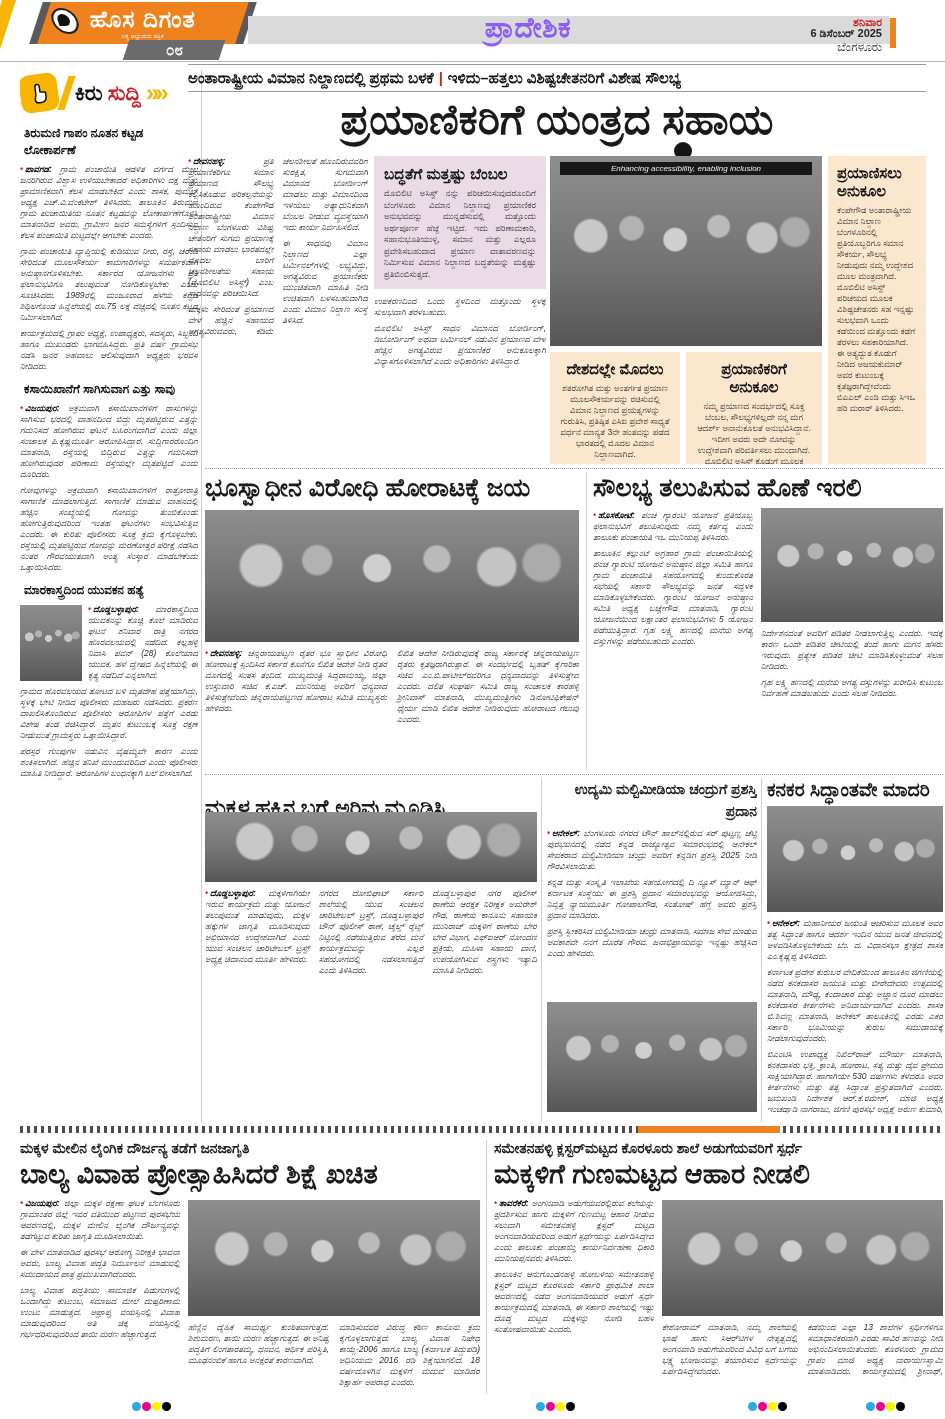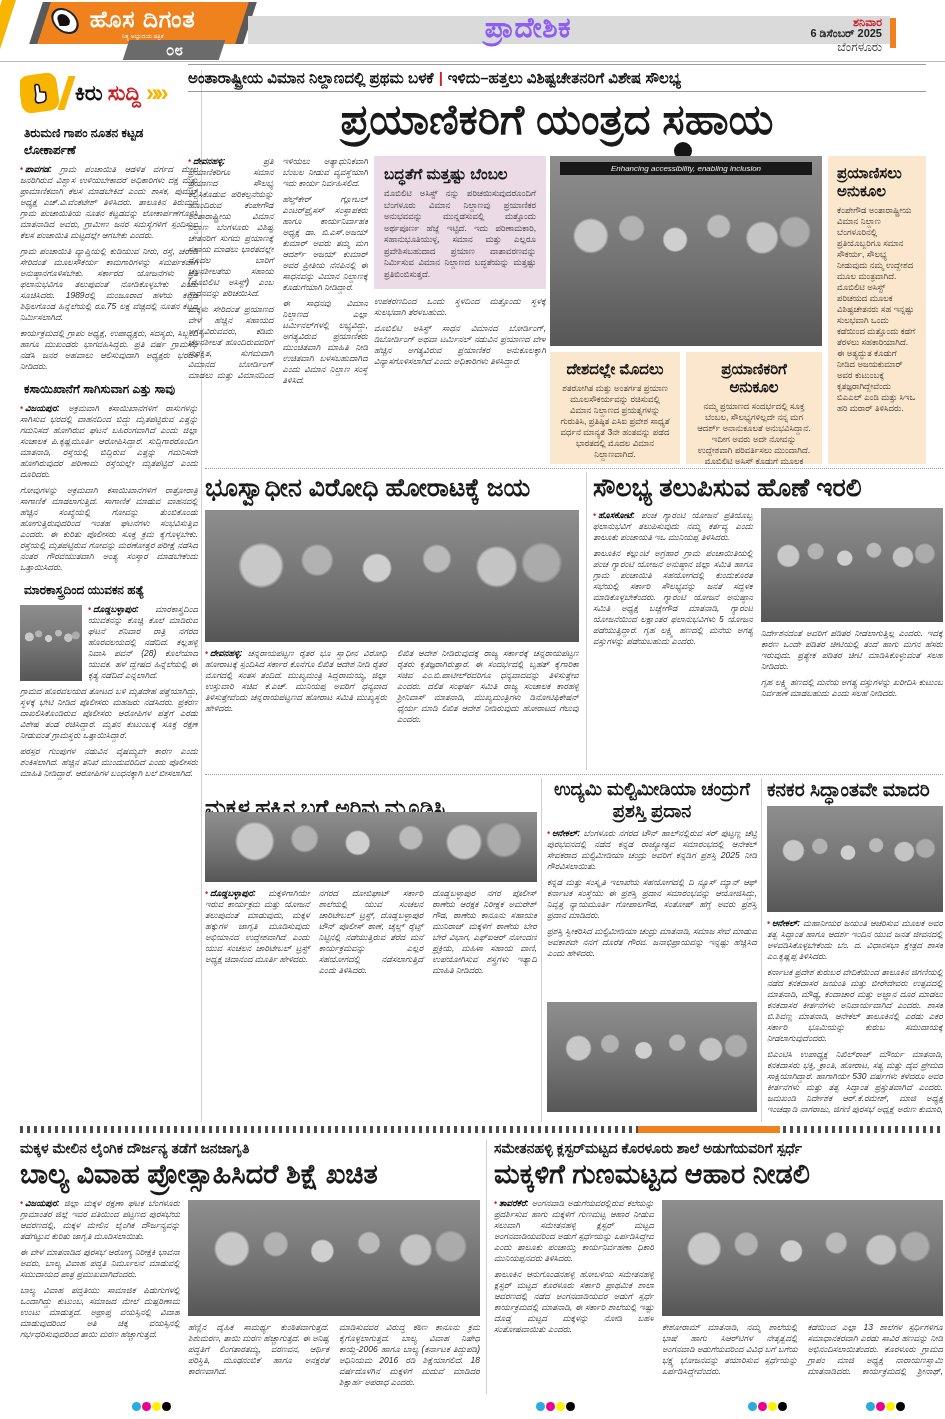--- a/index.html
+++ b/index.html
@@ -73,21 +73,21 @@
   .l-side .box-body{text-align:left;}
   
   .row-head{font-size:25px;font-weight:900;line-height:30px;}
   #row2{position:absolute;left:205px;top:472px;width:738px;height:300px;overflow:hidden;}
   .r2-photoL{position:absolute;left:0;top:38px;width:374px;height:132px;}
   .r2-bodyL{position:absolute;left:0;top:176px;width:374px;height:122px;column-count:2;column-gap:10px;overflow:hidden;}
   .r2-colR{position:absolute;left:388px;top:38px;width:160px;height:260px;overflow:hidden;}
   .r2-photoR{position:absolute;left:556px;top:36px;width:182px;height:114px;}
   .r2-underR{position:absolute;left:556px;top:156px;width:182px;height:142px;overflow:hidden;}
   #row3{position:absolute;left:205px;top:778px;width:738px;height:346px;overflow:hidden;}
-  .r3-headM{font-size:18px;font-weight:900;text-align:center;line-height:22px;}
+  .r3-headM{font-size:14px;font-weight:900;text-align:right;line-height:22px;}
   .r3-photoL{position:absolute;left:0;top:34px;width:332px;height:70px;}
   .r3-bodyL{position:absolute;left:0;top:110px;width:332px;height:234px;column-count:3;column-gap:9px;overflow:hidden;}
   .r3-mid{position:absolute;left:342px;top:0;width:210px;height:346px;overflow:hidden;}
   .r3-photoM{position:absolute;left:342px;top:224px;width:210px;height:110px;}
   .r3-right{position:absolute;left:562px;top:0;width:176px;height:346px;overflow:hidden;}
   .r3-photoR{margin-top:4px;width:176px;height:106px;}
   
   #bottom{position:absolute;left:20px;top:1126px;width:923px;height:272px;overflow:hidden;}
   .stripes{position:absolute;left:0;top:0;width:923px;height:7px;
     background:repeating-linear-gradient(90deg,#4c4c4c 0 3px,#fff 3px 7px);}
@@ -175,21 +175,20 @@
   <div id="lead">
     <div class="lead-kicker kicker">
       <span>ಅಂತಾರಾಷ್ಟ್ರೀಯ ವಿಮಾನ ನಿಲ್ದಾಣದಲ್ಲಿ ಪ್ರಥಮ ಬಳಕೆ</span><span class="ksep">|</span><span>ಇಳಿದು–ಹತ್ತಲು ವಿಶಿಷ್ಟಚೇತನರಿಗೆ ವಿಶೇಷ ಸೌಲಭ್ಯ</span>
     </div>
     <div class="lead-head">ಪ್ರಯಾಣಿಕರಿಗೆ ಯಂತ್ರದ ಸಹಾಯ</div>
 
     <div class="l-cols small">
       <p><span class="bullet">•</span><span class="dateline">ದೇವನಹಳ್ಳಿ:</span> <span>ಪ್ರತಿ ಪ್ರಯಾಣಿಕರಿಗೂ ಸಮಾನ ಪ್ರಯಾಣದ ಸೌಲಭ್ಯ ಕಲ್ಪಿಸಿಕೊಡುವ ಪರಿಕಲ್ಪನೆಯನ್ನು ಹೊಂದಿರುವ ಕೆಂಪೇಗೌಡ ಅಂತಾರಾಷ್ಟ್ರೀಯ ವಿಮಾನ ನಿಲ್ದಾಣ ಬೆಂಗಳೂರು ವಿಶಿಷ್ಟ ಚೇತನರಿಗೆ ಸುಗಮ ಪ್ರಯಾಣಕ್ಕೆ ಸಹಾಯ ಮಾಡಲು ಭಾರತದಲ್ಲೇ ಮೊದಲ ಬಾರಿಗೆ ಚಲನಶೀಲತೆಯ ಸಹಾಯ (ಮೊಬಿಲಿಟಿ ಅಸಿಸ್ಟ್) ಎಂಬ ಸಾಧನವನ್ನು ಪರಿಚಯಿಸಿದೆ.</span></p>
       <div>
           <p>ಮಕ್ಕಳು ಸೇರಿದಂತೆ ಪ್ರಯಾಣದ ವೇಳೆ ಹೆಚ್ಚಿನ ಸಹಾಯದ ಅಗತ್ಯವಿರುವವರು, ಕಡಿಮೆ ಚಲನಶೀಲತೆ ಹೊಂದಿರುವವರಿಗೆ ಸುರಕ್ಷಿತ, ಸುಗಮವಾಗಿ ವಿಮಾನದ ಬೋರ್ಡಿಂಗ್ ಮಾಡಲು ಮತ್ತು ವಿಮಾನದಿಂದ ಇಳಿಯಲು ಅತ್ಯಾಧುನಿಕವಾಗಿ ಬೆಂಬಲ ನೀಡುವ ವ್ಯವಸ್ಥೆಯಾಗಿ ಇದು ಕಾರ್ಯ ನಿರ್ವಹಿಸಲಿದೆ.</p>
-          <p>ಹೆಲ್ತ್‌ಕೇರ್ ಗ್ಲೋಬಲ್ ಎಂಟರ್‌ಪ್ರೈಸಸ್ ಸಂಸ್ಥಾಪಕರು ಹಾಗೂ ಕಾರ್ಯನಿರ್ವಾಹಕ ಅಧ್ಯಕ್ಷ ಡಾ. ಬಿ.ಎಸ್.ಅಜಯ್ ಕುಮಾರ್ ಅವರು ತಮ್ಮ ಮಗ ಆದರ್ಶ್ ಅಜಯ್ ಕುಮಾರ್ ಅವರ ಪ್ರೀತಿಯ ನೆನಪಿನಲ್ಲಿ ಈ ಸಾಧನವನ್ನು ವಿಮಾನ ನಿಲ್ದಾಣಕ್ಕೆ ಕೊಡುಗೆಯಾಗಿ ನೀಡಿದ್ದಾರೆ.</p>
           <p>ಈ ಸಾಧನವು ವಿಮಾನ ನಿಲ್ದಾಣದ ಎಲ್ಲಾ ಟರ್ಮಿನಲ್‌ಗಳಲ್ಲಿ ಲಭ್ಯವಿದ್ದು, ಅಗತ್ಯವಿರುವ ಪ್ರಯಾಣಿಕರು ಮುಂಚಿತವಾಗಿ ಮಾಹಿತಿ ನೀಡಿ ಉಚಿತವಾಗಿ ಬಳಸಬಹುದಾಗಿದೆ ಎಂದು ವಿಮಾನ ನಿಲ್ದಾಣ ಸಂಸ್ಥೆ ತಿಳಿಸಿದೆ.</p>
         </div>
     </div>
 
     <div class="l-mid">
       <div class="quote-box">
         <div class="quote-title">ಬದ್ಧತೆಗೆ ಮತ್ತಷ್ಟು ಬೆಂಬಲ</div>
         <div class="quote-body">ಮೊಬಿಲಿಟಿ ಅಸಿಸ್ಟ್ ನನ್ನು ಪರಿಚಯಿಸುವುದರೊಂದಿಗೆ ಬೆಂಗಳೂರು ವಿಮಾನ ನಿಲ್ದಾಣವು ಪ್ರಯಾಣಿಕರ ಅನುಭವವನ್ನು ಮುನ್ನಡೆಸುವಲ್ಲಿ ಮತ್ತೊಂದು ಅರ್ಥಪೂರ್ಣ ಹೆಜ್ಜೆ ಇಟ್ಟಿದೆ. ಇದು ಪರಿಣಾಮಕಾರಿ, ಸಹಾನುಭೂತಿಯುಳ್ಳ, ಸಮಾನ ಮತ್ತು ಎಲ್ಲರೂ ಪ್ರವೇಶಿಸಬಹುದಾದ ಪ್ರಯಾಣ ವಾತಾವರಣವನ್ನು ನಿರ್ಮಿಸುವ ವಿಮಾನ ನಿಲ್ದಾಣದ ಬದ್ಧತೆಯನ್ನು ಮತ್ತಷ್ಟು ಪ್ರತಿಬಿಂಬಿಸುತ್ತದೆ.</div>
       </div>
       <div class="small">
@@ -298,21 +297,21 @@
     <div class="b-col small" style="left:0;width:160px;">
       <p><span class="bullet">•</span><span class="dateline">ವಿಜಯಪುರ:</span> <span>ಜಿಲ್ಲಾ ಮಕ್ಕಳ ರಕ್ಷಣಾ ಘಟಕ ಬೆಂಗಳೂರು ಗ್ರಾಮಾಂತರ ಜಿಲ್ಲೆ ಇವರ ವತಿಯಿಂದ ಪಟ್ಟಣದ ಪುರಸಭೆಯ ಆವರಣದಲ್ಲಿ, ಮಕ್ಕಳ ಮೇಲಿನ ಲೈಂಗಿಕ ದೌರ್ಜನ್ಯವನ್ನು ತಡೆಗಟ್ಟುವ ಕುರಿತು ಜಾಗೃತಿ ಮೂಡಿಸಲಾಯಿತು.</span></p>
       <div>
           <p>ಈ ವೇಳೆ ಮಾತನಾಡಿದ ಪುರಸಭೆ ಆರೋಗ್ಯ ನಿರೀಕ್ಷಕಿ ಭಾವನಾ ಅವರು, ಬಾಲ್ಯ ವಿವಾಹ ಪದ್ಧತಿ ನಿರ್ಮೂಲನೆ ಮಾಡುವಲ್ಲಿ ಸಮುದಾಯದ ಪಾತ್ರ ಪ್ರಮುಖವಾಗಿದೆಂದರು.</p>
           <p>ಬಾಲ್ಯ ವಿವಾಹ ಪದ್ಧತಿಯು ಸಾಮಾಜಿಕ ಪಿಡುಗುಗಳಲ್ಲಿ ಒಂದಾಗಿದ್ದು ಕುಟುಂಬ, ಸಮಾಜದ ಮೇಲೆ ದುಷ್ಪರಿಣಾಮ ಉಂಟು ಮಾಡುತ್ತದೆ. ಅಪ್ರಾಪ್ತ ವಯಸ್ಸಿನಲ್ಲಿ ವಿವಾಹ ಮಾಡುವುದರಿಂದ ಅತಿ ಚಿಕ್ಕ ವಯಸ್ಸಿನಲ್ಲಿ ಗರ್ಭಧರಿಸುವುದರಿಂದ ತಾಯಿ ಮರಣ ಹೆಚ್ಚಾಗುತ್ತದೆ.</p>
         </div>
     </div>
     <div class="b-photo photo" style="left:168px;width:292px;"></div>
     <div class="b-under small" style="left:168px;width:292px;">
       <div>
-          <p>ಹೆಣ್ಣಿನ ದೈಹಿಕ ಸಾಮರ್ಥ್ಯ ಕುಂಠಿತವಾಗುತ್ತದೆ. ಶಿಶುಮರಣ, ತಾಯಿ ಮರಣ ಹೆಚ್ಚಾಗುತ್ತದೆ. ಈ ಅನಿಷ್ಟ ಪದ್ಧತಿಗೆ ಲಿಂಗತಾರತಮ್ಯ, ವರಣವನ, ಆರ್ಥಿಕ ಪರಿಸ್ಥಿತಿ, ಮೂಢನಂಬಿಕೆ ಹಾಗೂ ಅನಕ್ಷರತೆ ಕಾರಣವಾಗಿದೆ.</p>
+          <p>ಹೆಣ್ಣಿನ ದೈಹಿಕ ಸಾಮರ್ಥ್ಯ ಕುಂಠಿತವಾಗುತ್ತದೆ. ಶಿಶುಮರಣ, ತಾಯಿ ಮರಣ ಹೆಚ್ಚಾಗುತ್ತದೆ. ಈ ಅನಿಷ್ಟ ಪದ್ಧತಿಗೆ ಲಿಂಗತಾರತಮ್ಯ, ಧನವನ, ಆರ್ಥಿಕ ಪರಿಸ್ಥಿತಿ, ಮೂಢನಂಬಿಕೆ ಹಾಗೂ ಅನಕ್ಷರತೆ ಕಾರಣವಾಗಿದೆ.</p>
           <p>ಮಾಡಿಸುವವರ ವಿರುದ್ಧ ಕಠಿಣ ಕಾನೂನು ಕ್ರಮ ಕೈಗೊಳ್ಳಲಾಗುತ್ತದೆ. ಬಾಲ್ಯ ವಿವಾಹ ನಿಷೇಧ ಕಾಯ್ದೆ-2006 ಹಾಗೂ ಬಾಲ್ಯ (ಕರ್ನಾಟಕ ತಿದ್ದುಪಡಿ) ಅಧಿನಿಯಮ 2016 ರಡಿ ಶಿಕ್ಷೆಯಾಗಲಿದೆ. 18 ವರ್ಷದೊಳಗಿನ ಮಕ್ಕಳಿಗೆ ಮದುವೆ ಮಾಡಿದರೆ ಶಿಕ್ಷಾರ್ಹ ಅಪರಾಧ ಎಂದರು.</p>
         </div>
     </div>
 
     <div class="vrule" style="left:466px;top:14px;height:254px;"></div>
 
     <div class="b-kicker" style="left:474px;width:449px;">ಸಮೇತನಹಳ್ಳಿ ಕ್ಲಸ್ಟರ್‌ಮಟ್ಟದ ಕೊರಳೂರು ಶಾಲೆ ಅಡುಗೆಯವರಿಗೆ ಸ್ಪರ್ಧೆ</div>
     <div class="b-head" style="left:474px;width:449px;">ಮಕ್ಕಳಿಗೆ ಗುಣಮಟ್ಟದ ಆಹಾರ ನೀಡಲಿ</div>
     <div class="b-col small" style="left:474px;width:160px;">
       <p><span class="bullet">•</span><span class="dateline">ತಾವರೆಕೆರೆ:</span> <span>ಅಂಗನವಾಡಿ ಅಡುಗೆಯವರಲ್ಲಿರುವ ಕಲೆಯನ್ನು ಪ್ರದರ್ಶಿಸುವ ಹಾಗು ಮಕ್ಕಳಿಗೆ ಗುಣಮಟ್ಟ ಆಹಾರ ನೀಡುವ ಸಲುವಾಗಿ ಸಮೇತನಹಳ್ಳಿ ಕ್ಲಸ್ಟರ್ ಮಟ್ಟದ ಅಂಗನವಾಡಿಯವರಿಂದ ಅಡುಗೆ ಸ್ಪರ್ಧೆಯನ್ನು ಏರ್ಪಡಿಸಿದ್ದೇವೆ ಎಂದು ತಾಲೂಕು ಪಂಚಾಯ್ತಿ ಕಾರ್ಯನಿರ್ವಹಣಾ ಧಿಕಾರಿ ಮುನಿಯಪ್ಪನವರು ತಿಳಿಸಿದರು.</span></p>

